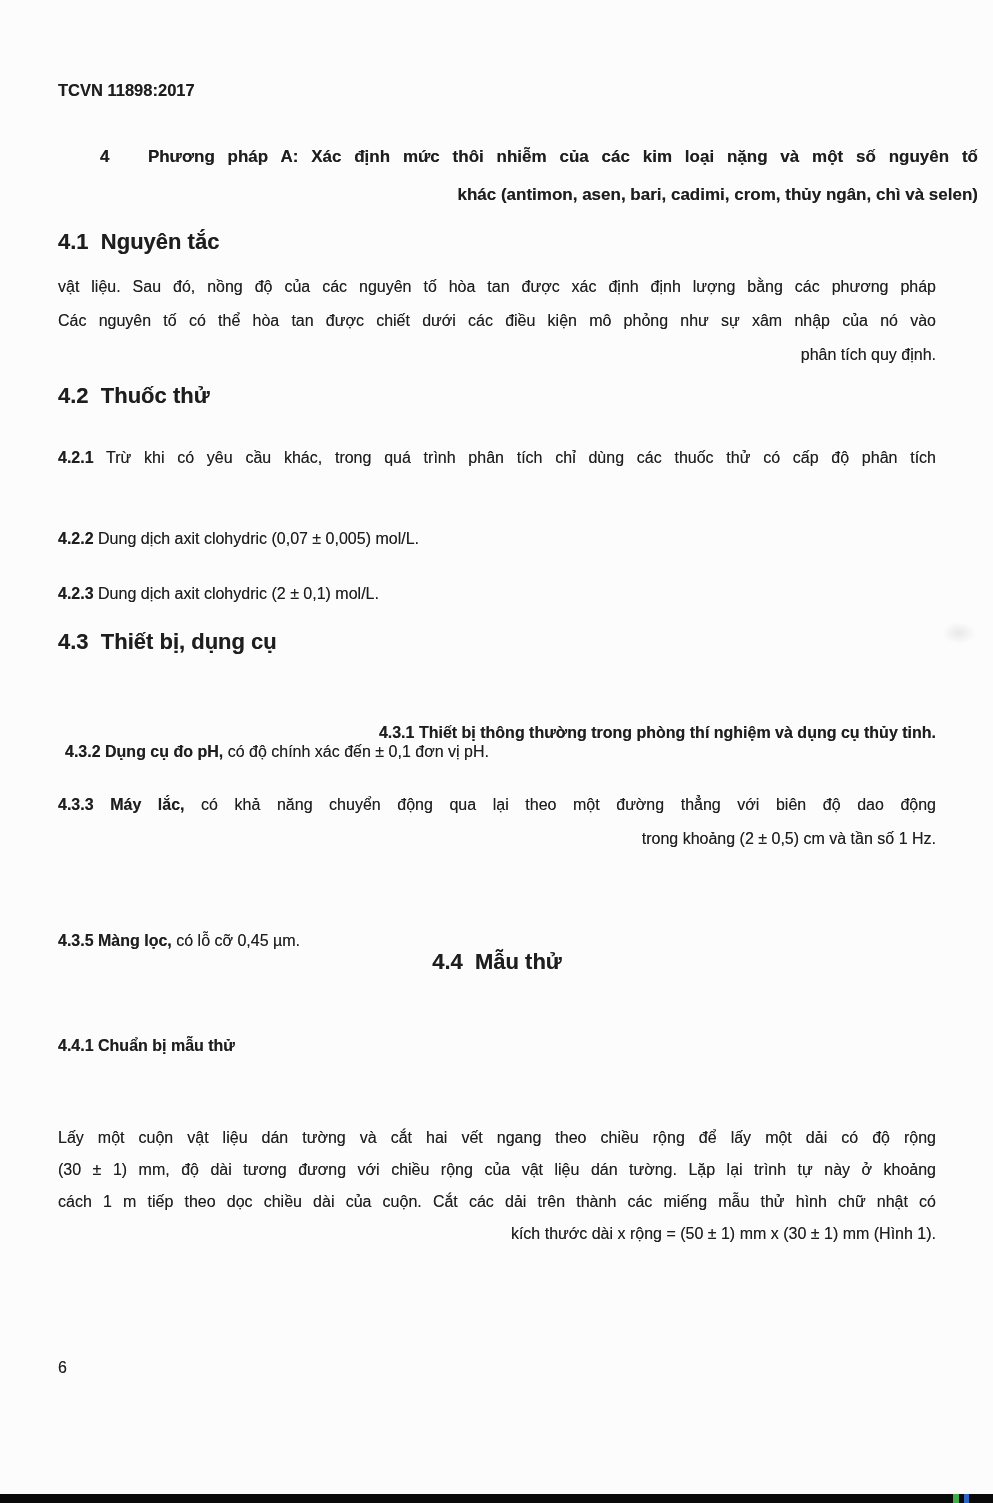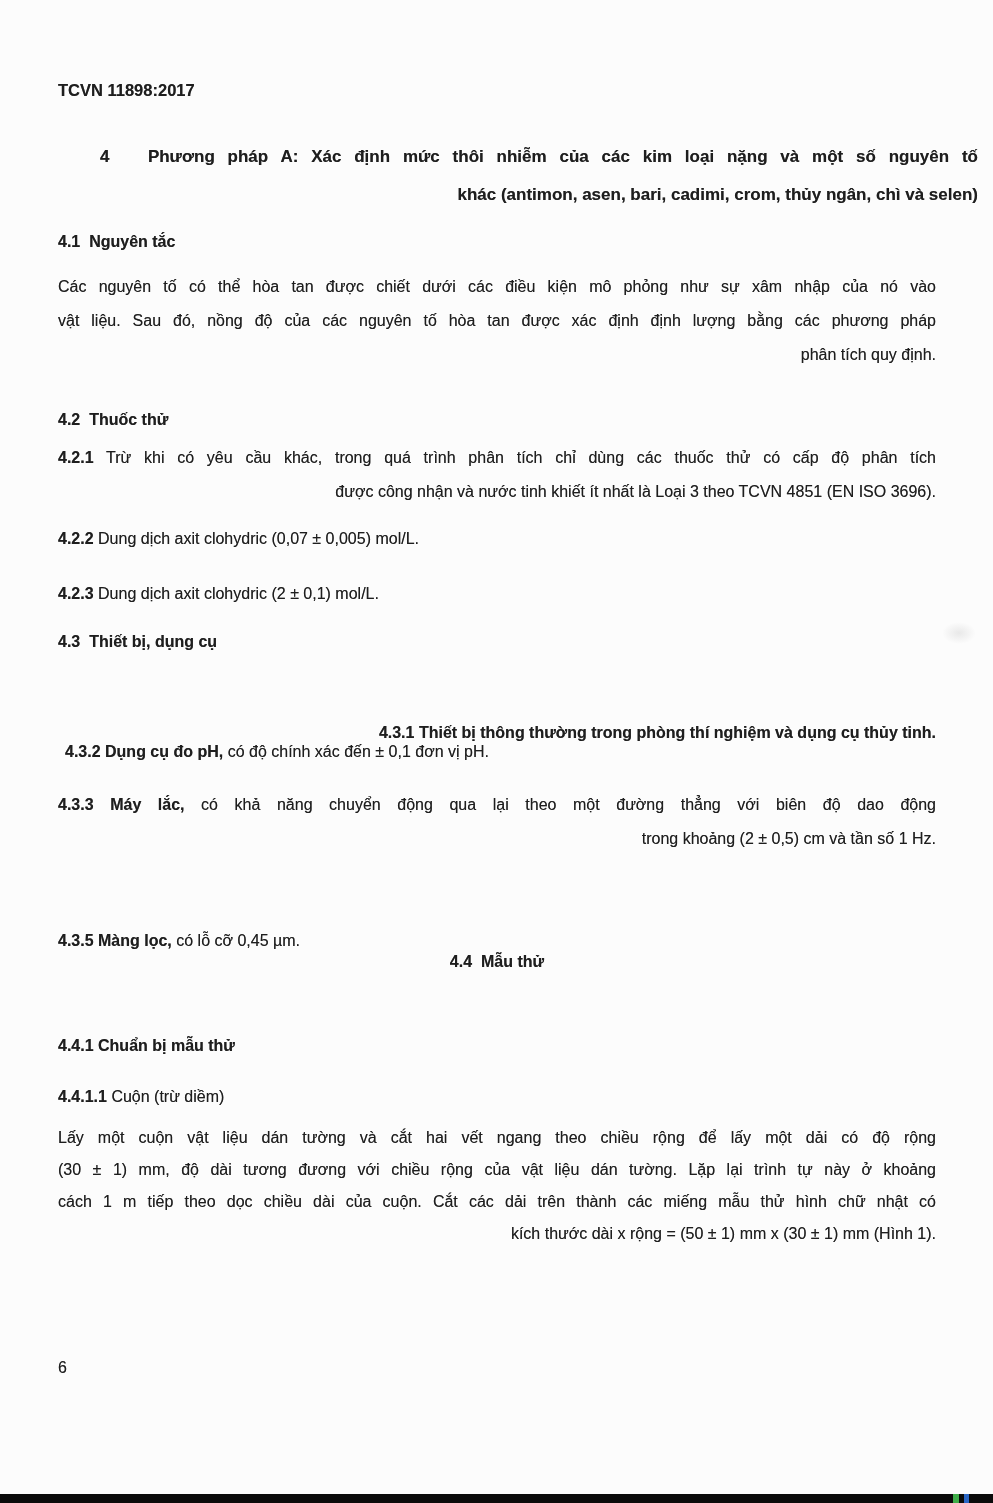--- a/index.html
+++ b/index.html
@@ -21,21 +21,21 @@
   .blk{
     position:absolute;
     left:58px;
     width:878px;
     font-size:16px;
     line-height:24px;
     text-shadow:0 0 0.45px rgba(20,20,20,0.55);
   }
   .bold{font-weight:bold;}
   .h-main{font-size:17px;font-weight:bold;line-height:38px;}
-  .h-sub{font-size:16px;font-weight:bold;}
+  .h-sub{font-size:22px;font-weight:bold;}
   .para{line-height:34px;}
   .para-tight{line-height:32px;}
   .jl{text-align:justify;text-align-last:justify;}
   .ll{text-align:right;}
   .page-number{width:40px;font-size:16px;}
   .smudge{
     position:absolute;
     left:942px;top:622px;width:34px;height:22px;
     background:radial-gradient(ellipse at center, rgba(60,60,60,0.10), rgba(60,60,60,0.0) 70%);
     border-radius:50%;
@@ -57,30 +57,29 @@
   <div class="blk bold" style="top:78px;font-size:16.5px;">TCVN 11898:2017</div>
 
   <div class="blk h-main" style="top:138px;margin-left:42px;">
     <div class="jl">4&nbsp;&nbsp; Phương pháp A: Xác định mức thôi nhiễm của các kim loại nặng và một số nguyên tố</div>
     <div class="ll">khác (antimon, asen, bari, cadimi, crom, thủy ngân, chì và selen)</div>
   </div>
 
   <div class="blk h-sub" style="top:230px;">4.1&nbsp; Nguyên tắc</div>
 
   <div class="blk para" style="top:270px;">
+    <div class="jl">vật liệu. Sau đó, nồng độ của các nguyên tố hòa tan được xác định định lượng bằng các phương pháp</div>
     <div class="jl">Các nguyên tố có thể hòa tan được chiết dưới các điều kiện mô phỏng như sự xâm nhập của nó vào</div>
-    <div class="jl">vật liệu. Sau đó, nồng độ của các nguyên tố hòa tan được xác định định lượng bằng các phương pháp</div>
     <div class="ll">phân tích quy định.</div>
   </div>
 
-  <div class="blk h-sub" style="top:408px;">4.2&nbsp; Thuốc thử</div>
+  <div class="blk h-sub" style="top:384px;">4.2&nbsp; Thuốc thử</div>
 
   <div class="blk para" style="top:441px;">
     <div class="jl"><span class="bold">4.2.1</span><span> Trừ khi có yêu cầu khác, trong quá trình phân tích chỉ dùng các thuốc thử có cấp độ phân tích</span></div>
-    <div class="ll">được công nhận và nước tinh khiết ít nhất là Loại 3 theo TCVN 4851 (EN ISO 3696).</div>
   </div>
 
   <div class="blk" style="top:527px;">
     <span class="bold">4.2.2</span><span> Dung dịch axit clohydric (0,07 ± 0,005) mol/L.</span>
   </div>
 
   <div class="blk" style="top:582px;">
     <span class="bold">4.2.3</span><span> Dung dịch axit clohydric (2 ± 0,1) mol/L.</span>
   </div>
 
@@ -99,23 +98,20 @@
 
 
   <div class="blk" style="top:929px;">
     <span class="bold">4.3.5 Màng lọc,</span><span> có lỗ cỡ 0,45 µm.</span>
   </div>
 
   <div class="blk h-sub" style="top:950px;text-align:center;">4.4&nbsp; Mẫu thử</div>
 
   <div class="blk h-sub" style="top:1034px;font-size:16px;">4.4.1 Chuẩn bị mẫu thử</div>
 
-  <div class="blk" style="top:1085px;">
-    <span class="bold">4.4.1.1</span><span> Cuộn (trừ diềm)</span>
-  </div>
 
   <div class="blk para-tight" style="top:1122px;">
     <div class="jl">Lấy một cuộn vật liệu dán tường và cắt hai vết ngang theo chiều rộng để lấy một dải có độ rộng</div>
     <div class="jl">(30 ± 1) mm, độ dài tương đương với chiều rộng của vật liệu dán tường. Lặp lại trình tự này ở khoảng</div>
     <div class="jl">cách 1 m tiếp theo dọc chiều dài của cuộn. Cắt các dải trên thành các miếng mẫu thử hình chữ nhật có</div>
     <div class="ll">kích thước dài x rộng = (50 ± 1) mm x (30 ± 1) mm (Hình 1).</div>
   </div>
 
   <div class="blk page-number" style="top:1356px;">6</div>
 

